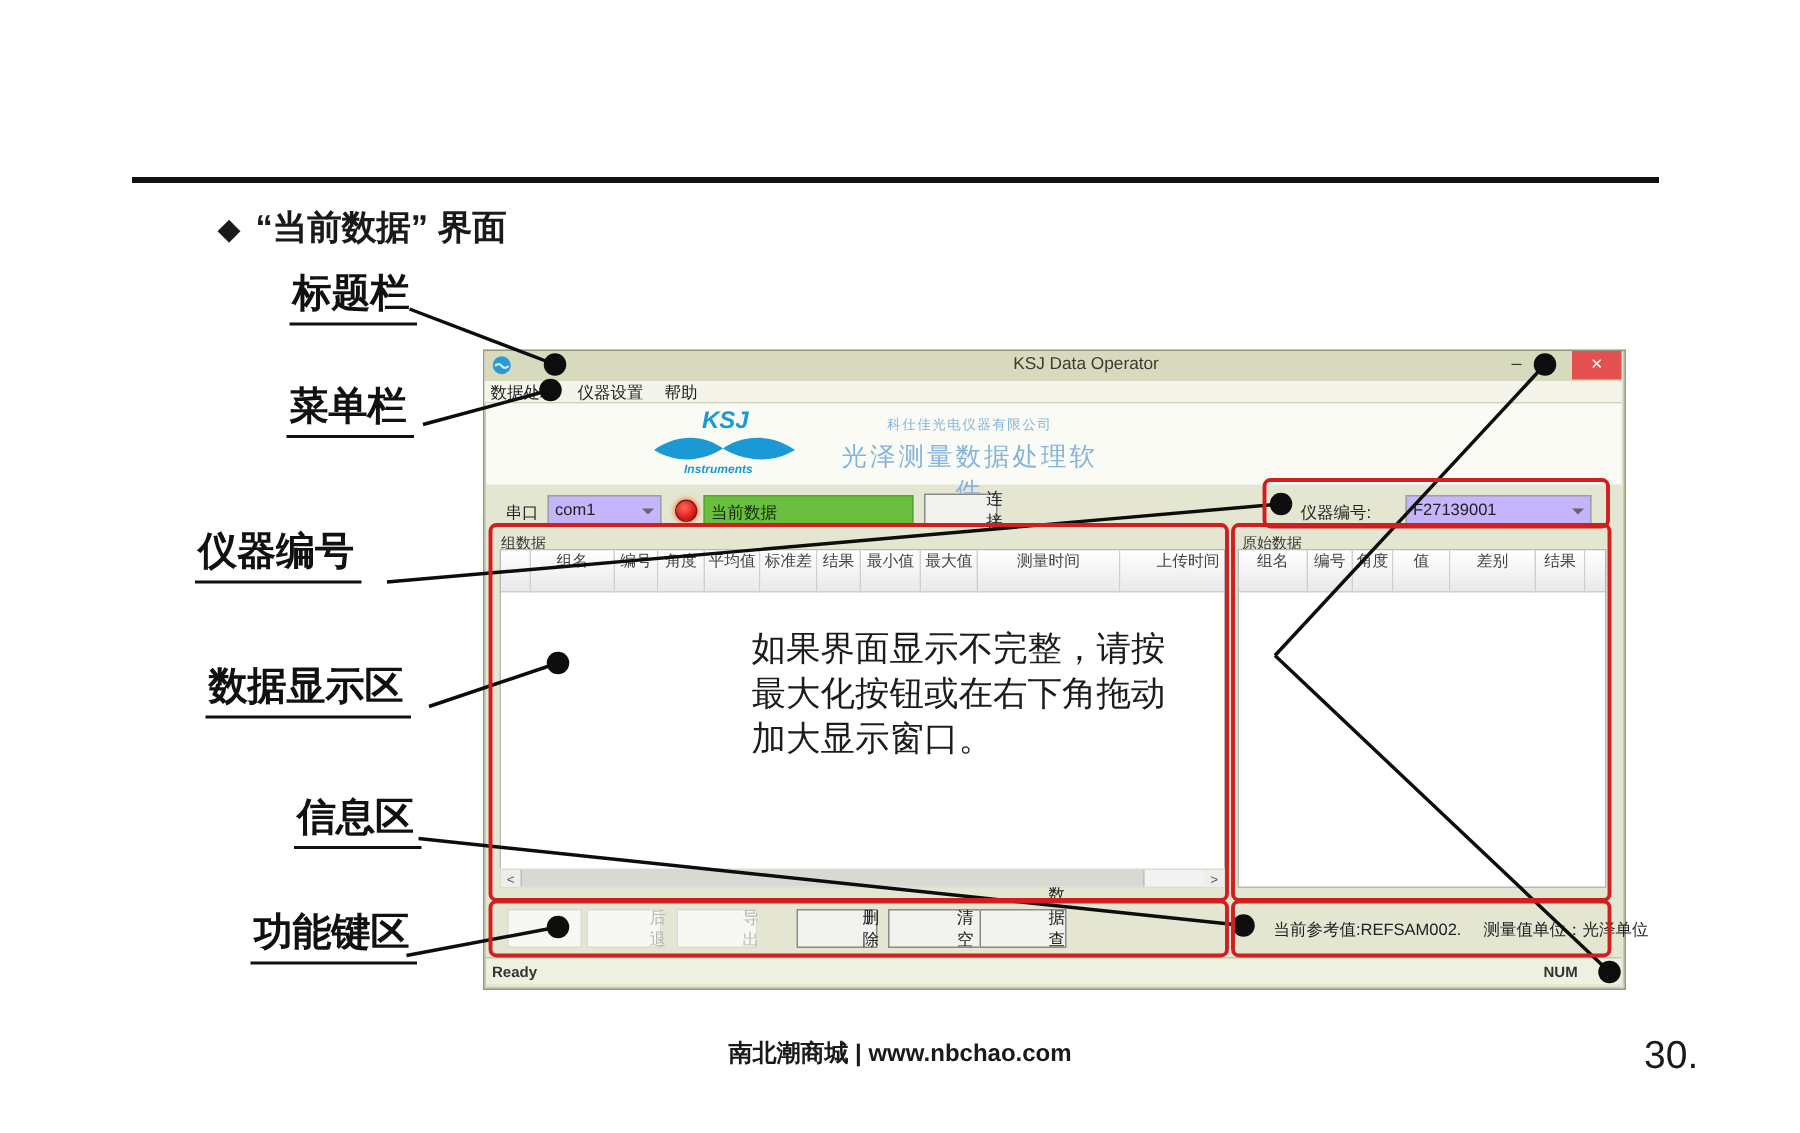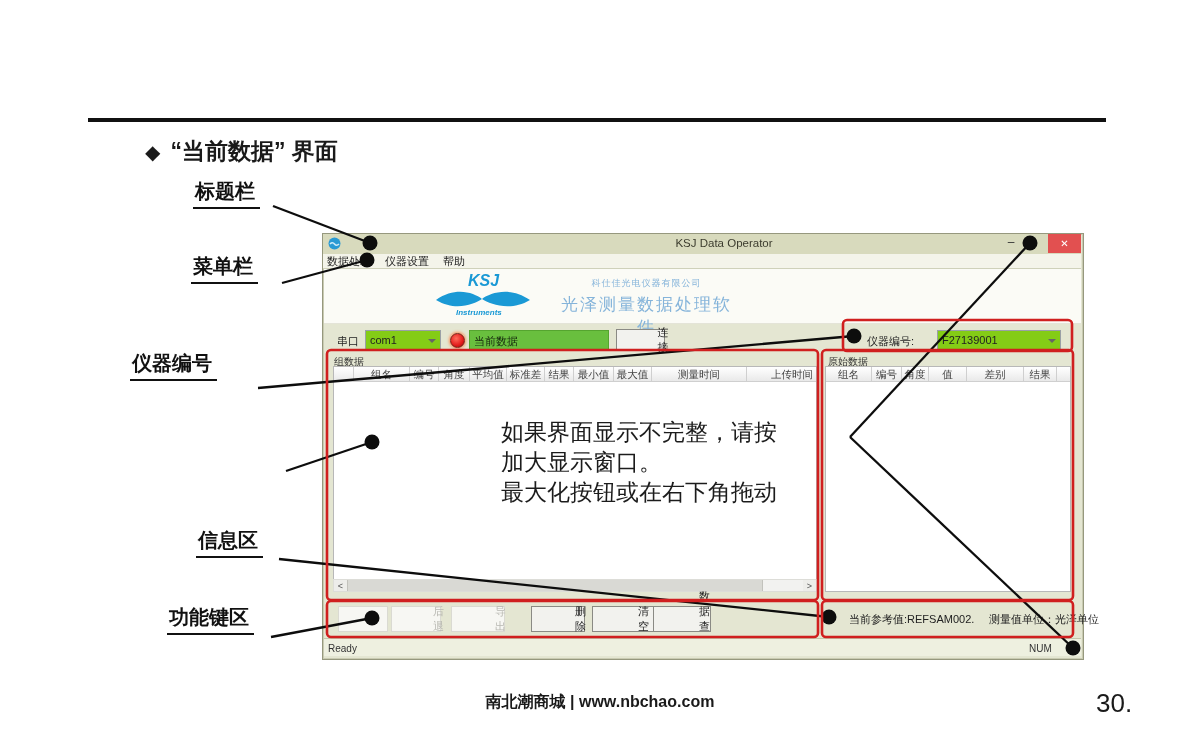--- a/index.html
+++ b/index.html
@@ -6,21 +6,21 @@
     font-family:"Liberation Sans","DejaVu Sans",sans-serif;}
   .abs{position:absolute;}
   #stage{position:relative;width:1200px;height:755px;background:#fff;}
 
   
   .page-title{left:0;right:0;top:82px;text-align:center;font-family:"DejaVu Serif",serif;
     font-weight:bold;font-size:29px;letter-spacing:10px;color:#111;}
   .title-rule{left:88px;top:118px;width:1018px;height:4px;background:#111;}
   .section-heading{left:145px;top:136px;font-size:23px;font-weight:bold;color:#1a1a1a;}
   .section-heading .diamond{font-size:20px;margin-right:10px;}
-  .callout-label{font-size:20px;font-weight:bold;color:#111;border-bottom:2.5px solid #111;
+  .callout-label{font-size:26px;font-weight:bold;color:#111;border-bottom:2.5px solid #111;
     padding:0 5px 2px 2px;white-space:nowrap;}
   .footer-site{left:0;right:0;top:692px;text-align:center;font-size:16px;font-weight:bold;color:#1a1a1a;}
   .footer-page{left:1096px;top:688px;font-size:26px;color:#1a1a1a;}
 
   
   .win{left:322px;top:233px;width:760px;height:425px;background:#e4e6d2;
     border:1px solid #96987e;box-shadow:0 0 0 1px #c9cbb2 inset;}
   .win *{box-sizing:border-box;}
   .titlebar{left:0;top:0;width:758px;height:20px;background:#d8dabd;}
   .win-title{left:0;right:0;top:3px;text-align:center;font-size:11.5px;color:#3c3c2e;padding-left:44px;}
@@ -32,67 +32,68 @@
     display:flex;align-items:center;padding-left:4px;gap:14px;}
   .menu-item{font-size:11px;color:#222;}
   .logoband{left:1px;top:35px;width:757px;height:55px;background:#fbfbf6;border-bottom:1px solid #e4e4d8;}
   .logo{left:106px;top:1px;width:110px;height:52px;}
   .logo .brand{position:absolute;left:38px;top:2px;font-size:16px;font-weight:bold;font-style:italic;color:#1a99d5;}
   .logo .sub{position:absolute;left:26px;top:38px;font-size:8px;font-weight:bold;font-style:italic;color:#1a99d5;}
   .masthead{left:230px;top:8px;width:185px;text-align:center;color:#85b4da;}
   .masthead .co{font-size:9px;letter-spacing:1px;}
   .masthead .prod{font-size:17px;letter-spacing:2px;margin-top:3px;}
   .small-label{font-size:11px;color:#222;}
-  .combo{background:#84cc16;border:1px solid #9aa0a6;font-size:11px;color:#222;padding:3px 14px 0 4px;}
+  .combo{background:#c4b5fd;border:1px solid #9aa0a6;font-size:11px;color:#222;padding:3px 14px 0 4px;}
   .combo .arrow{position:absolute;right:4px;top:8px;width:0;height:0;border-left:4px solid transparent;
     border-right:4px solid transparent;border-top:4px solid #666;}
   .led{left:127px;top:99px;width:15px;height:15px;border-radius:50%;
     background:radial-gradient(circle at 40% 35%, #ff6a5a 0%, #e21b1b 60%, #8e0f0f 100%);
     box-shadow:0 0 3px 1px rgba(255,120,60,.8);border:1px solid #7c1d10;}
   .greenbar{left:146px;top:96px;width:140px;height:20px;background:#69bf3e;border:1px solid #55a52f;
     font-size:11px;color:#15260d;padding:3px 0 0 4px;}
   .pushbtn{height:26px;background:#f2f2ee;border:1px solid #8a8a84;font-size:11px;color:#222;
     display:flex;align-items:center;justify-content:center;padding-left:45px;}
   .pushbtn.disabled{background:#f7f7f3;border:1px solid #dadad2;color:#b9b9b2;}
   .connect-btn{left:293px;top:95px;width:49px;height:21px;}
   .tablebox{background:#fff;border:1px solid #b8b8b8;}
   .thead{display:flex;height:15px;}
-  .th{height:15px;line-height:14px;font-size:10.5px;color:#444;text-align:center;overflow:hidden;
+  .th{height:28px;line-height:14px;font-size:10.5px;color:#444;text-align:center;overflow:hidden;
     background:linear-gradient(#ffffff,#e9e9e9);border-right:1px solid #cfcfcf;border-bottom:1px solid #cfcfcf;
     flex:0 0 auto;white-space:nowrap;}
   .th.right{text-align:right;padding-right:3px;}
   .sect-label{font-size:10px;color:#333;}
   .hscroll{left:10px;top:345px;width:484px;height:13px;background:#f2f2f0;border:1px solid #ddddd8;
     display:flex;align-items:stretch;}
   .hs-arrow{width:13px;font-size:9px;color:#555;text-align:center;line-height:12px;background:#ededea;}
   .hs-thumb{width:416px;background:#d9d9d4;border-left:1px solid #c2c2bc;border-right:1px solid #c2c2bc;}
   .hs-track{flex:1;}
   .notice{left:178px;top:183px;width:370px;font-size:23px;line-height:30px;color:#1c1c1c;font-weight:500;}
   .infobar-text{font-size:11px;color:#222;white-space:nowrap;}
   .statusbar{left:1px;top:404px;width:757px;height:18px;background:#eef0e0;border-top:1px solid #c4c6ac;
-    font-size:10px;color:#333;}
+    font-size:10px;color:#333;font-weight:bold;}
   .statusbar .ready{position:absolute;left:4px;top:4px;}
   .statusbar .num{position:absolute;left:705px;top:4px;}
 
   
   #overlay{position:absolute;left:0;top:0;width:1200px;height:755px;pointer-events:none;z-index:50;}
 </style>
 </head>
 <body>
 
 <div id="stage">
 
   <div class="abs title-rule"></div>
   <div class="abs section-heading">
     <span class="diamond">◆</span><span>“当前数据” 界面</span>
   </div>
 
   <div class="abs callout-label" style="left:193px;top:178px;">标题栏</div>
   <div class="abs callout-label" style="left:191px;top:253px;">菜单栏</div>
   <div class="abs callout-label" style="left:130px;top:350px;">仪器编号</div>
+  <div class="abs callout-label" style="left:137px;top:440px;">数据显示区</div>
   <div class="abs callout-label" style="left:196px;top:527px;">信息区</div>
   <div class="abs callout-label" style="left:167px;top:604px;">功能键区</div>
 
   <div class="abs footer-site">南北潮商城 | www.nbchao.com</div>
   <div class="abs footer-page">30.</div>
 
   <div class="abs win">
 
     <div class="abs titlebar">
       <svg class="abs" style="left:5px;top:3px;" width="13" height="13" viewBox="0 0 13 13">
@@ -174,22 +175,22 @@
         <div class="th" style="width:27px;">角度</div>
         <div class="th" style="width:38px;">值</div>
         <div class="th" style="width:57px;">差别</div>
         <div class="th" style="width:33px;">结果</div>
         <div class="th" style="flex:1;border-right:none;"></div>
       </div>
     </div>
 
     <div class="abs notice">
       <div>如果界面显示不完整，请按</div>
+      <div>最大化按钮或在右下角拖动</div>
       <div>加大显示窗口。</div>
-      <div>最大化按钮或在右下角拖动</div>
     </div>
 
     <div class="abs pushbtn disabled" style="left:15px;top:372px;width:50px;"></div>
     <div class="abs pushbtn disabled" style="left:68px;top:372px;width:50px;">后退</div>
     <div class="abs pushbtn disabled" style="left:128px;top:372px;width:54px;">导出</div>
     <div class="abs pushbtn" style="left:208px;top:372px;width:54px;">删除</div>
     <div class="abs pushbtn" style="left:269px;top:372px;width:68px;">清空</div>
     <div class="abs pushbtn" style="left:330px;top:372px;width:58px;">数据查询</div>
 
     <div class="abs infobar-text" style="left:526px;top:378px;">当前参考值:REFSAM002.</div>

